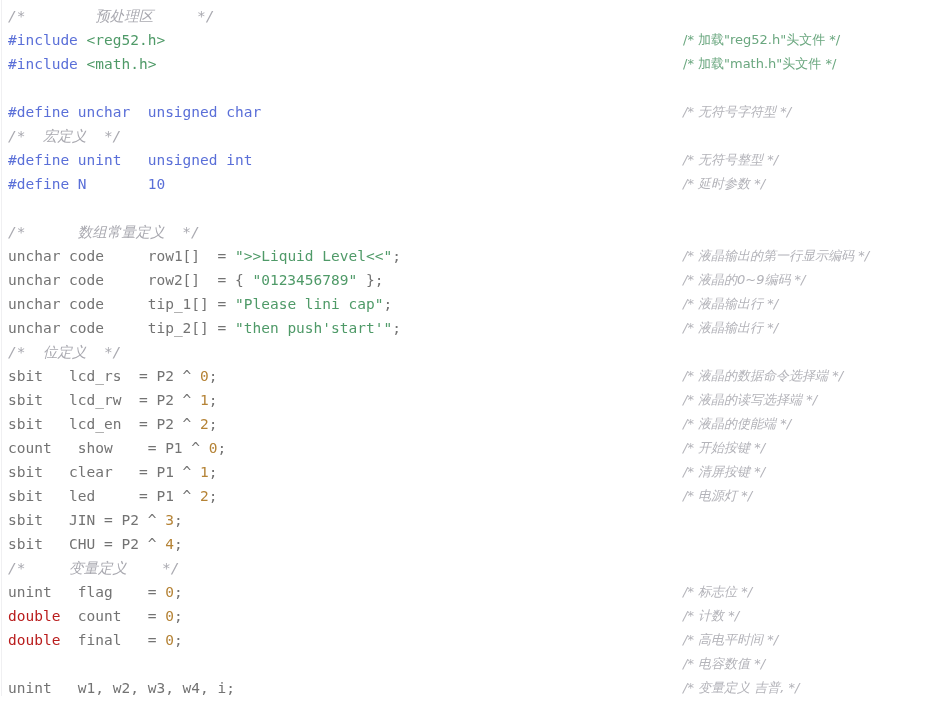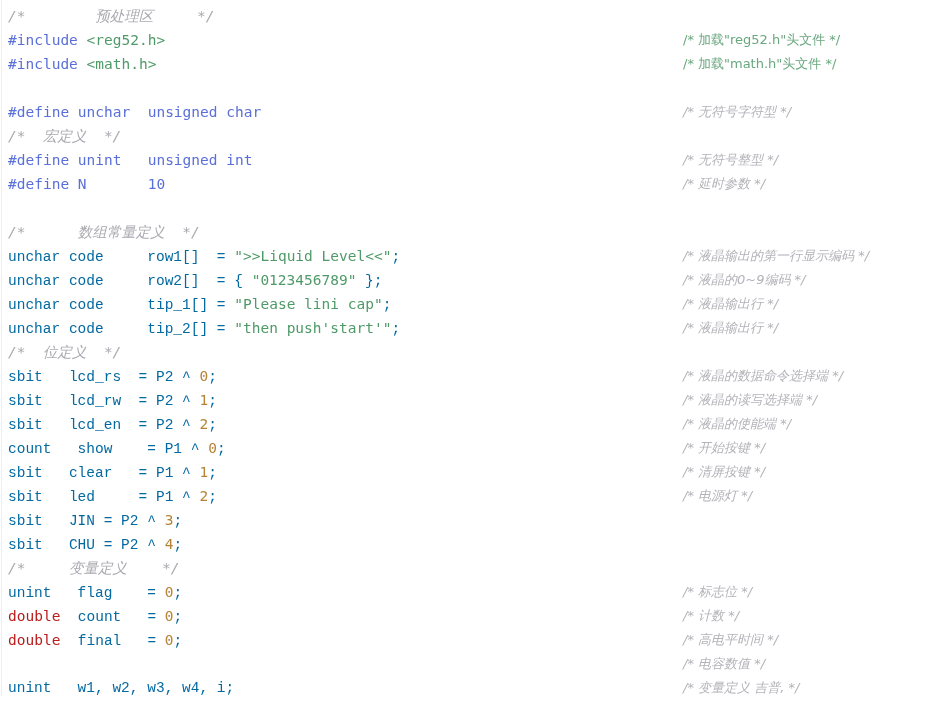--- a/index.html
+++ b/index.html
@@ -49,21 +49,21 @@
   .cmt-col {
     position: absolute;
     left: 683px;
     top: 0;
     white-space: pre;
     font-size: 13px;
     font-style: italic;
     font-family: "DejaVu Sans", "Liberation Sans", sans-serif;
   }
   
-  .t-plain   { color: #0369a1; font-family: Liberation Mono, monospace; }
+  .t-plain   { color: #737373; }
   .t-pre     { color: #5a6fd8; }       
   .t-inc     { color: #4f9a68; margin-top: 24px; }       
   .t-str     { color: #4f9a68; }       
   .t-num     { color: #b58336; }       
   .t-type    { color: #b91c1c; }       
   .t-cmt     { color: #a9a9b0; font-style: italic; }
   .cmt-col.green {
     color: #6aa77f;
     font-style: normal;
   }

